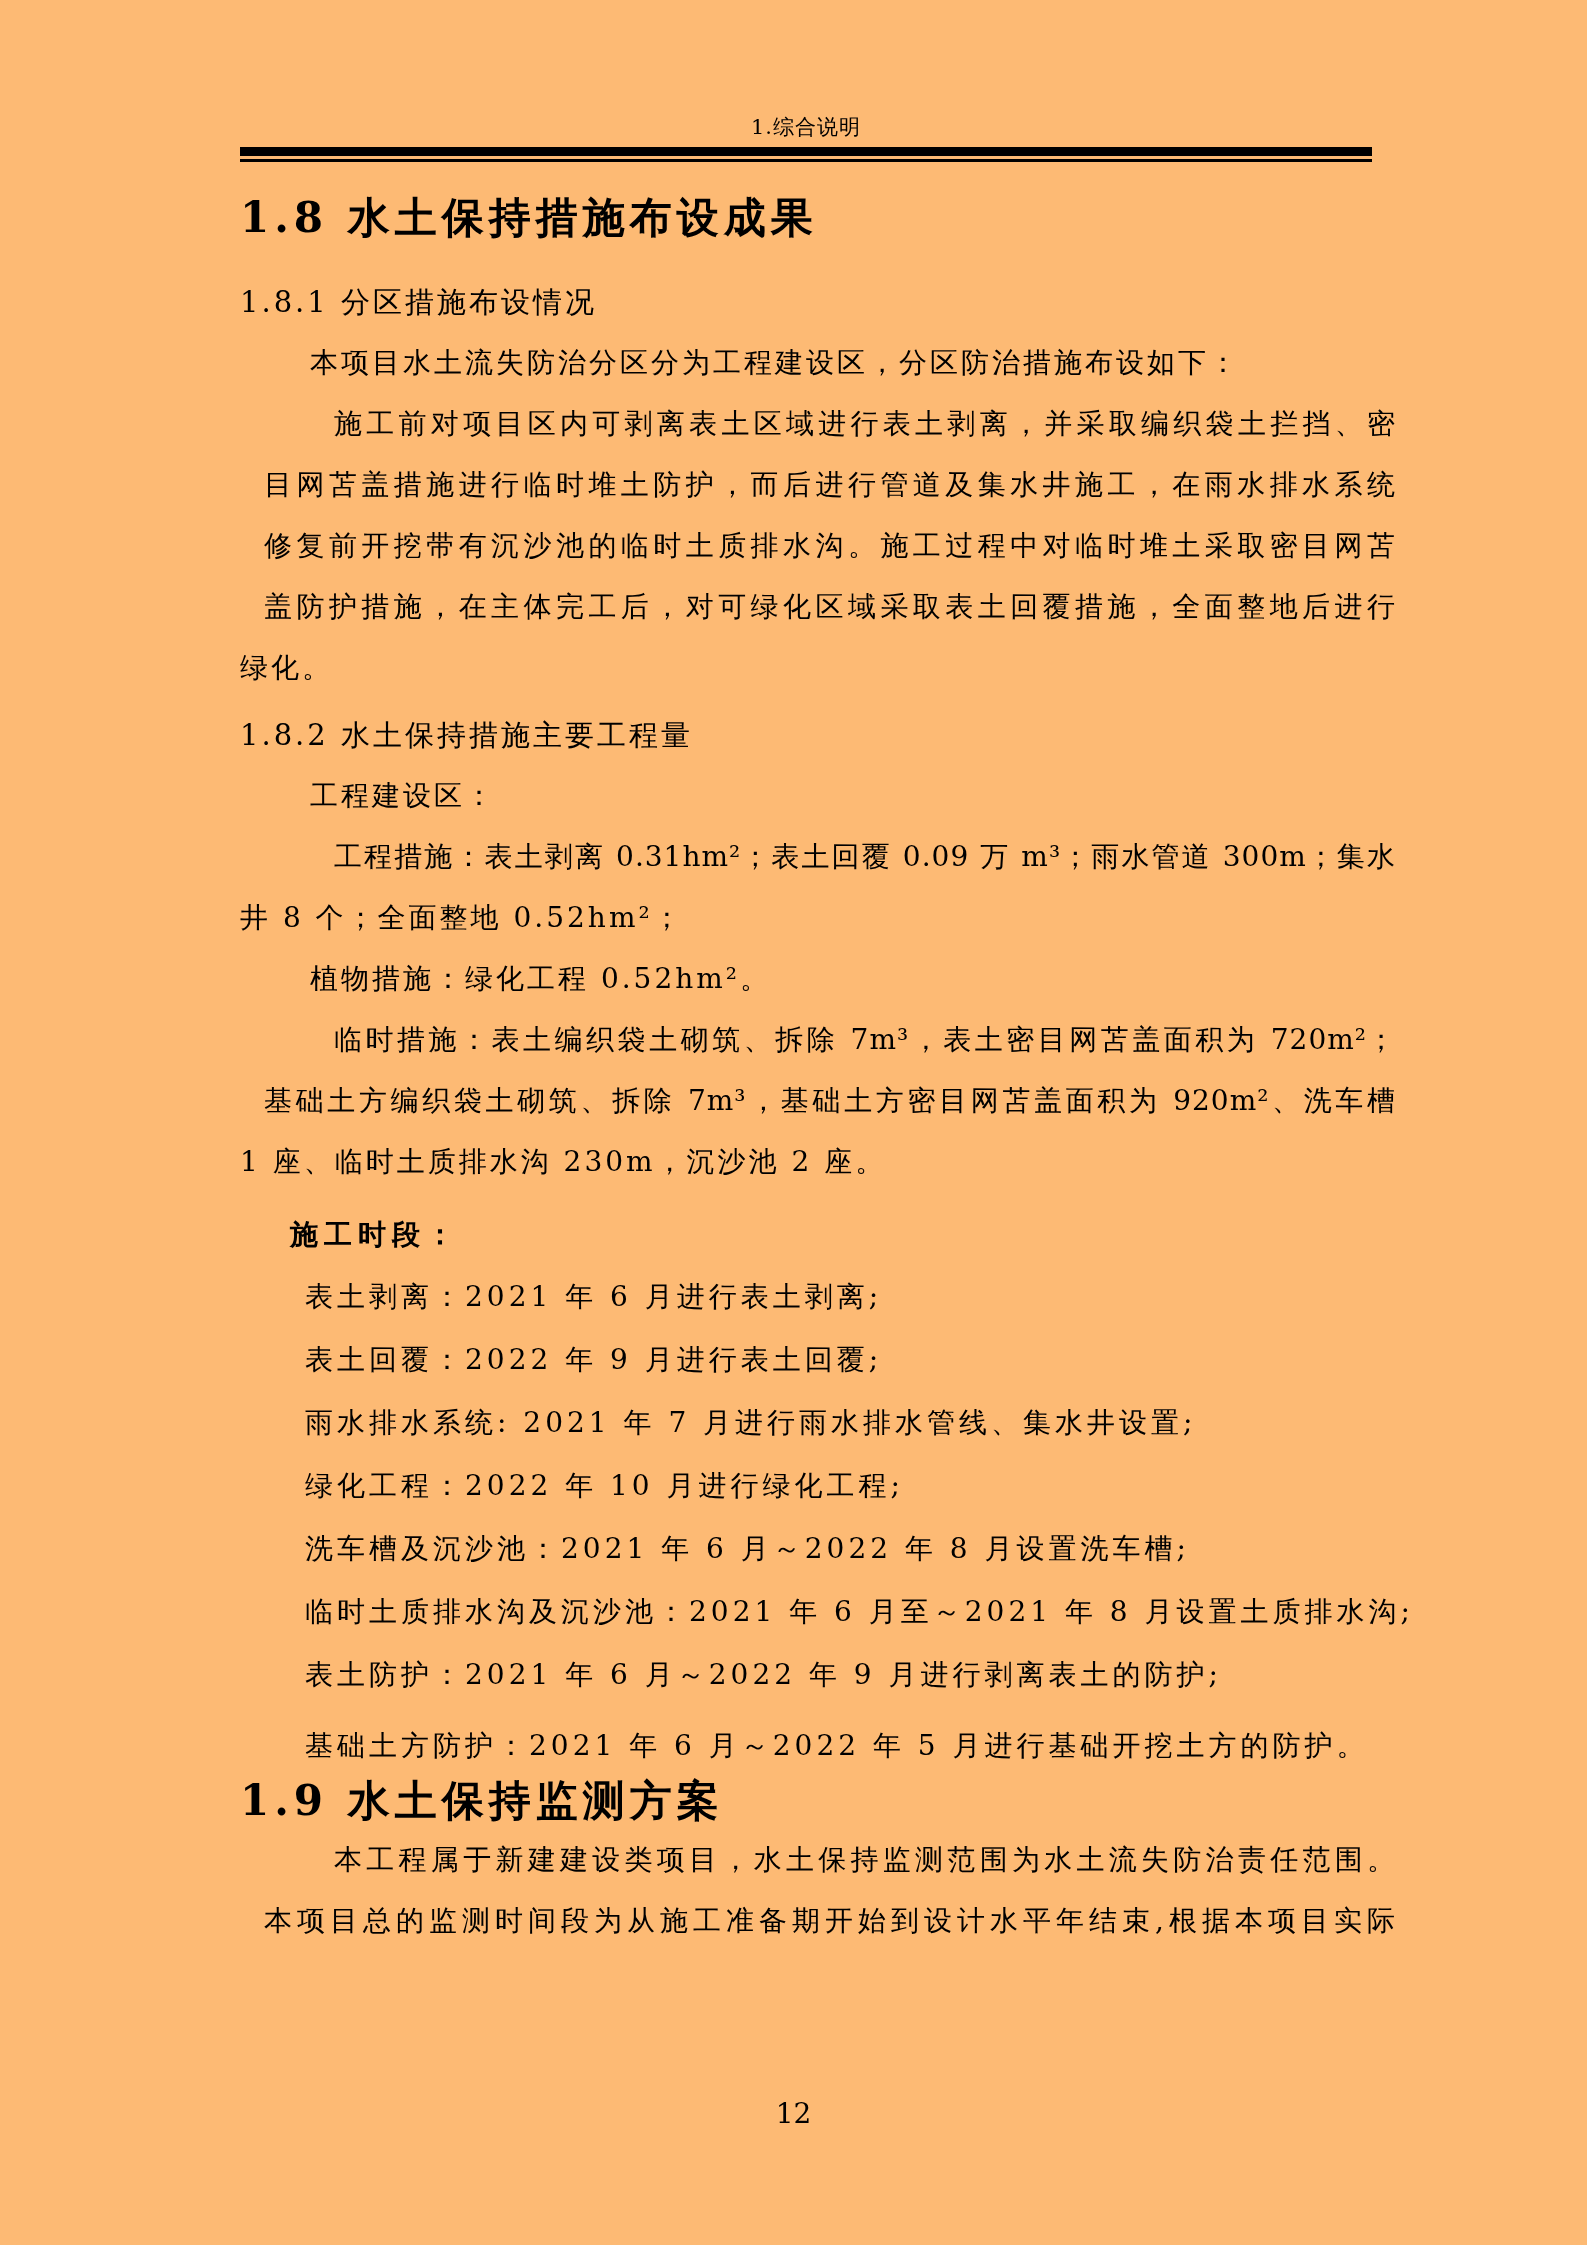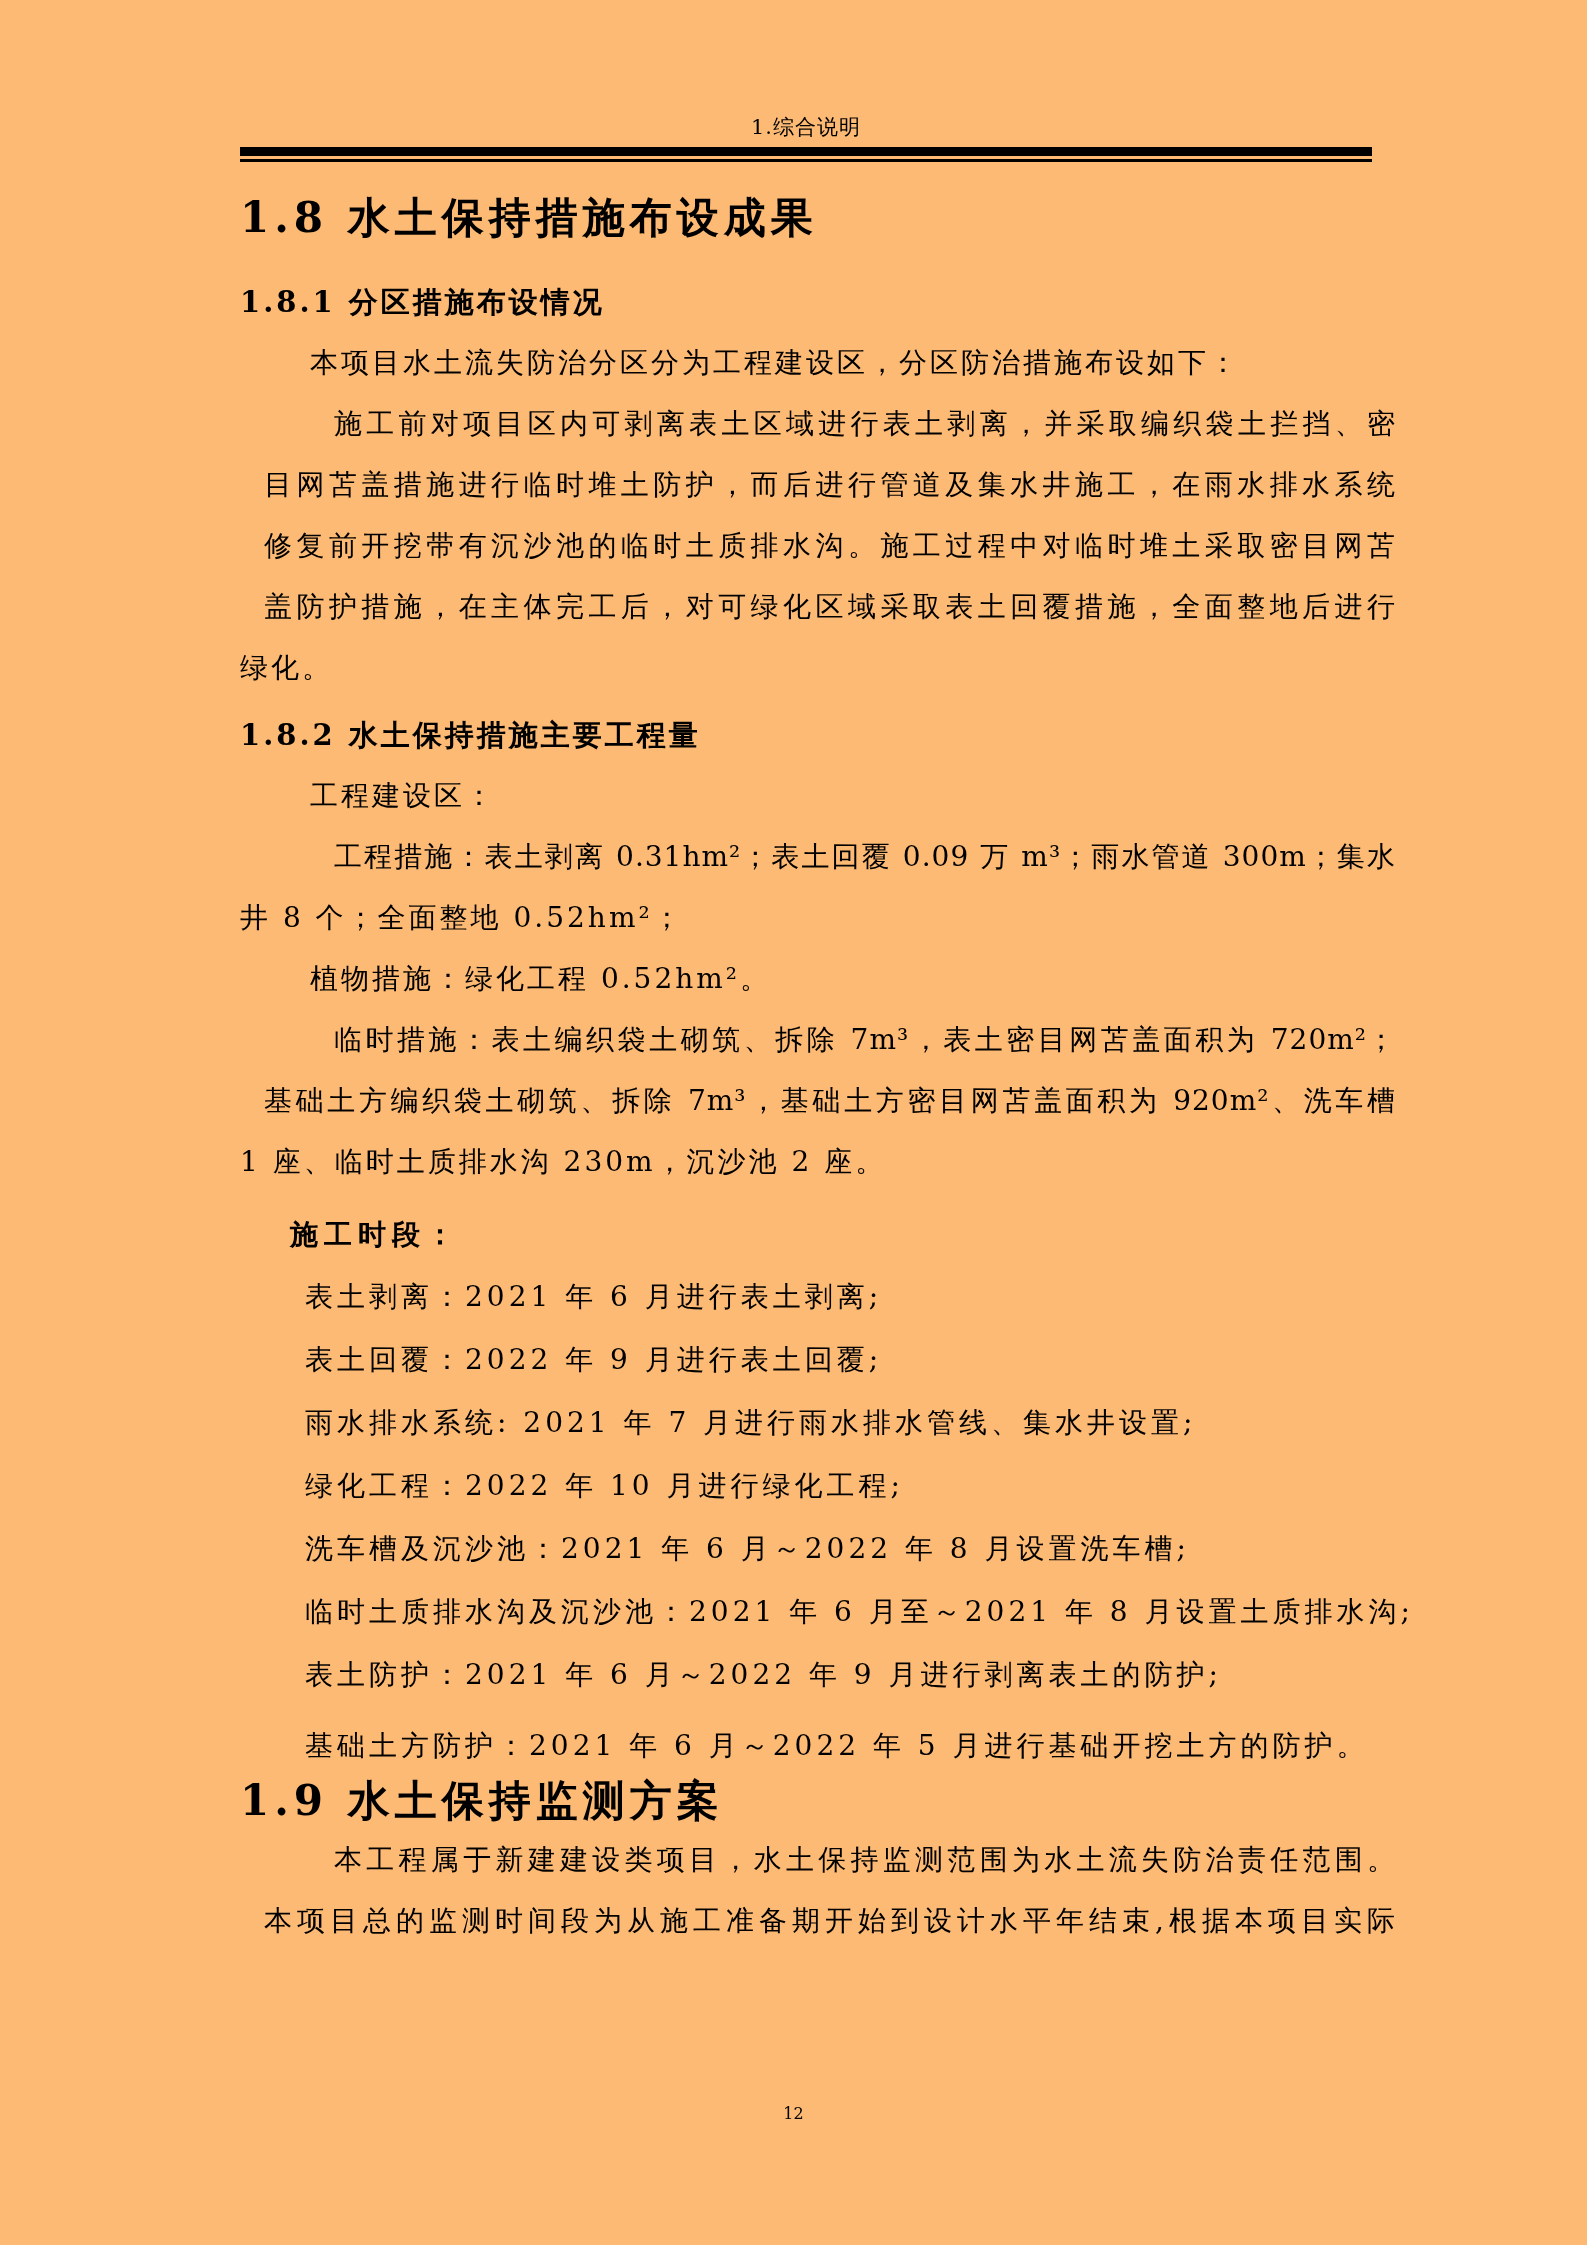--- a/index.html
+++ b/index.html
@@ -22,21 +22,21 @@
   .rule-thin  { height:3px; background:#000; margin-top:3px; }
 
   .h1 {
     font-size:42px; font-weight:bold;
     line-height:48px; letter-spacing:5px;
     margin-top:32px;
     white-space:nowrap;
   }
   .h1.tight { margin-top:0; }
   .h2 {
-    font-size:29px; font-weight:bold;
+    font-size:29px; font-weight:normal;
     line-height:36px; letter-spacing:3px;
     margin-top:42px;
     white-space:nowrap;
   }
   .h2.after-para { margin-top:19px; }
 
   .line {
     font-size:28px; line-height:61px;
     letter-spacing:3px;
     white-space:nowrap;
@@ -57,21 +57,21 @@
   .mt-8  { margin-top:8px; }
   .mt-4  { margin-top:4px; }
 
   .sched { line-height:63px; letter-spacing:4px; }
   .sched-title { letter-spacing:6px;font-weight:bold; }
 
   .page-number {
     position:absolute;
     left:0; right:0; top:2100px;
     text-align:center;
-    font-size:16px; line-height:28px;
+    font-size:28px; line-height:28px;
   }
 </style>
 </head>
 <body>
 
 <div class="page">
 
   <div class="running-head">1.综合说明</div>
   <div class="rule-thick"></div>
   <div class="rule-thin"></div>

